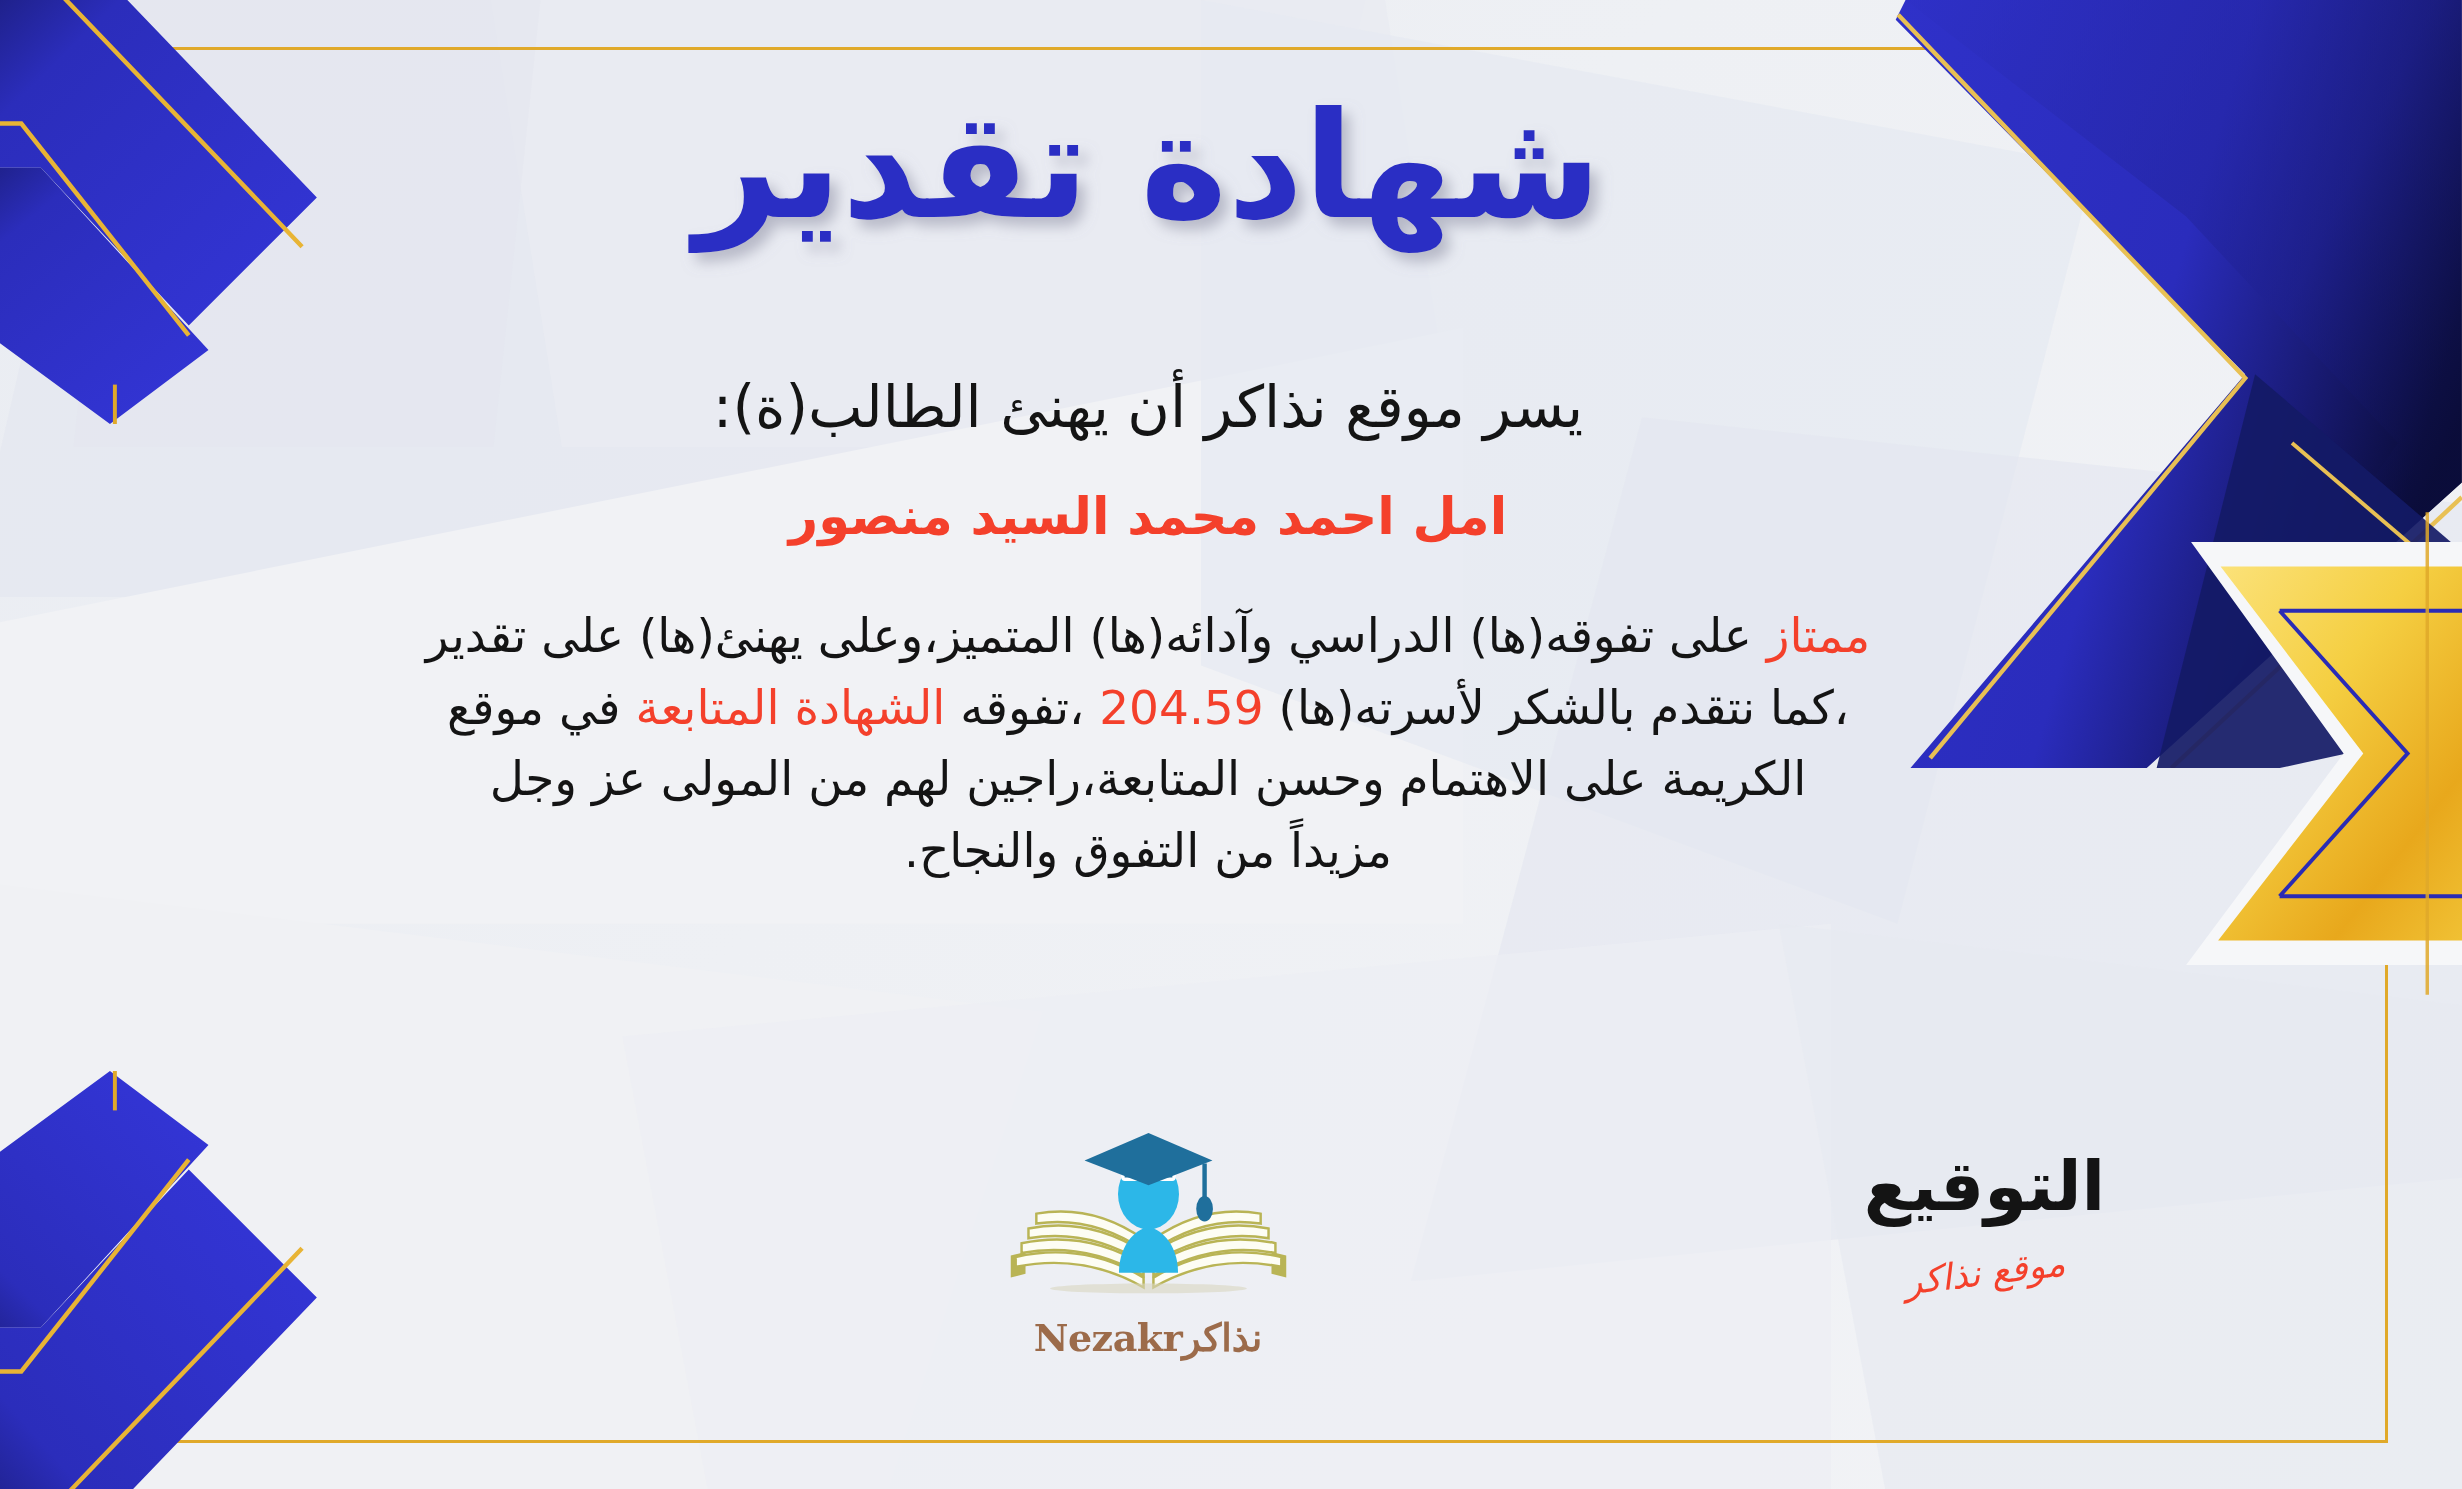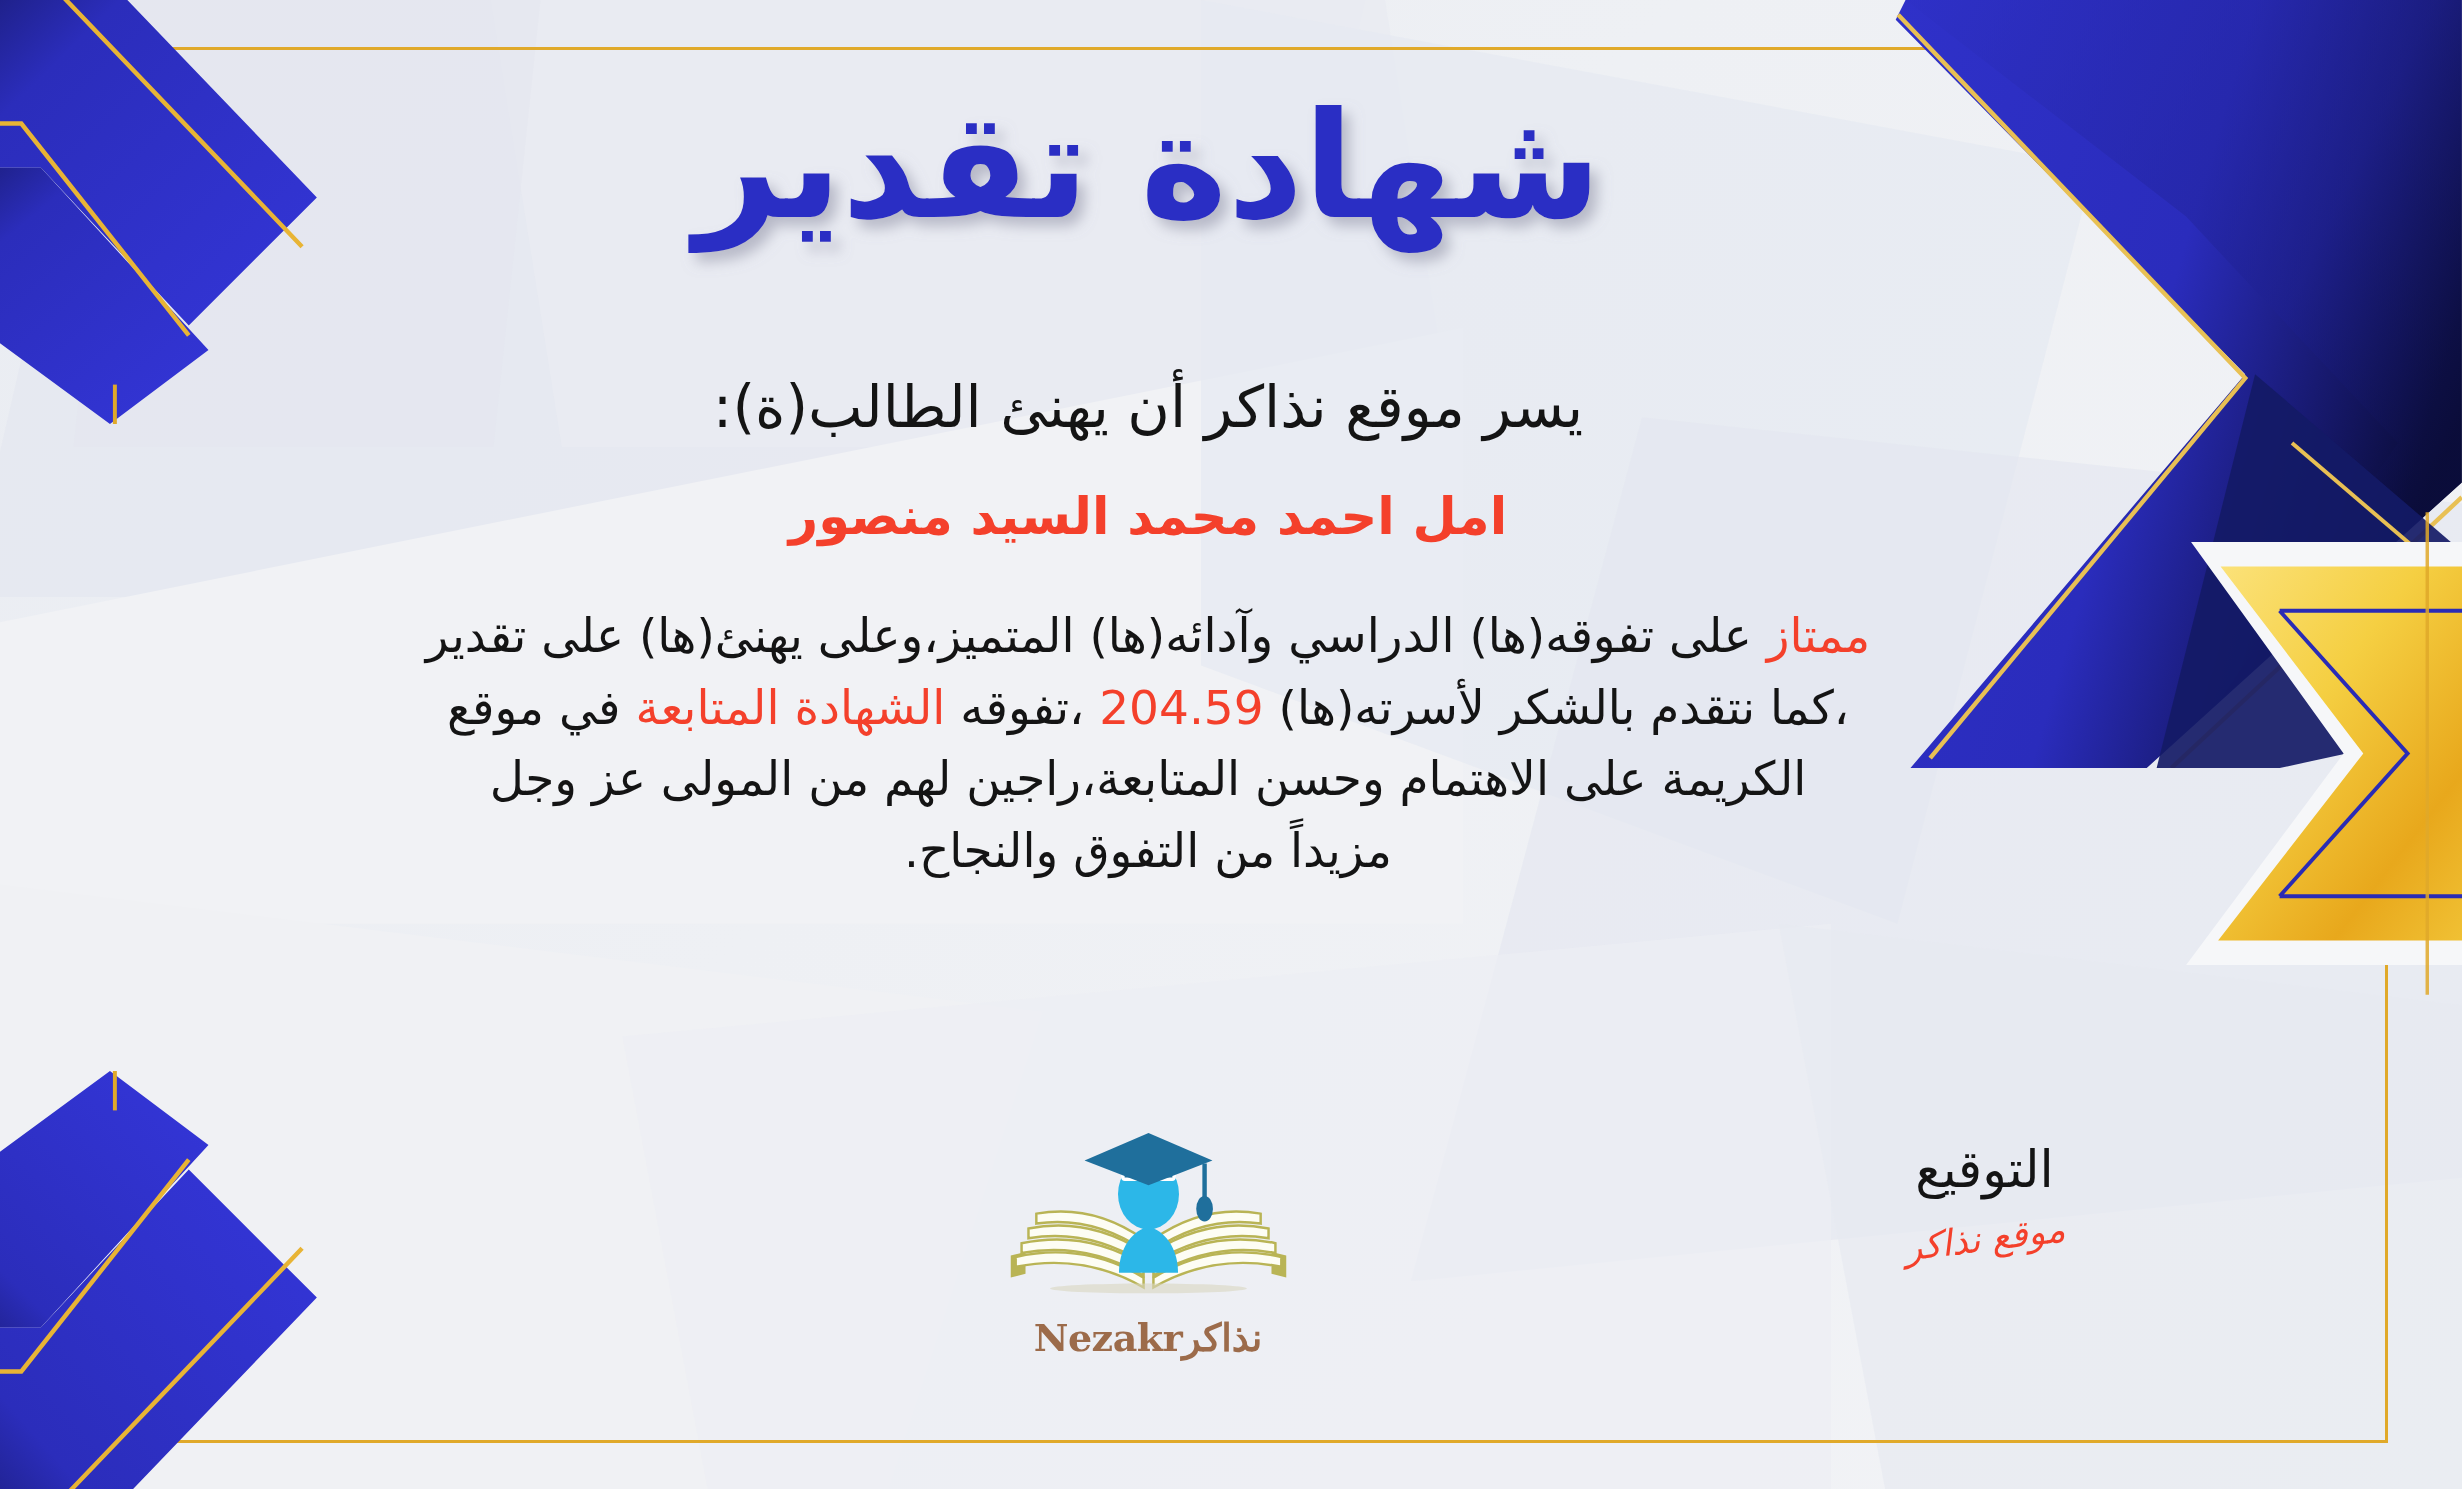--- a/index.html
+++ b/index.html
@@ -117,25 +117,25 @@
     height:276px;
   }
   .sign-block {
     position:absolute;
     right:325px;
     top:0;
     width:305px;
     text-align:center;
   }
   .sign-label {
-    font-size:51px;
-    font-weight:400;
+    font-size:69px;
+    font-weight:700;
     color:#141414;
     line-height:1;
-    margin:4px;
+    margin:12px;
   }
   .sign-script {
     margin-top:19.7px;
     font-family:"DejaVu Serif","Liberation Serif",serif;
     font-style:italic;
     font-size:36px;
     color:#f4402b;
     transform:rotate(-7deg);
     display:inline-block;
     line-height:1.1;

